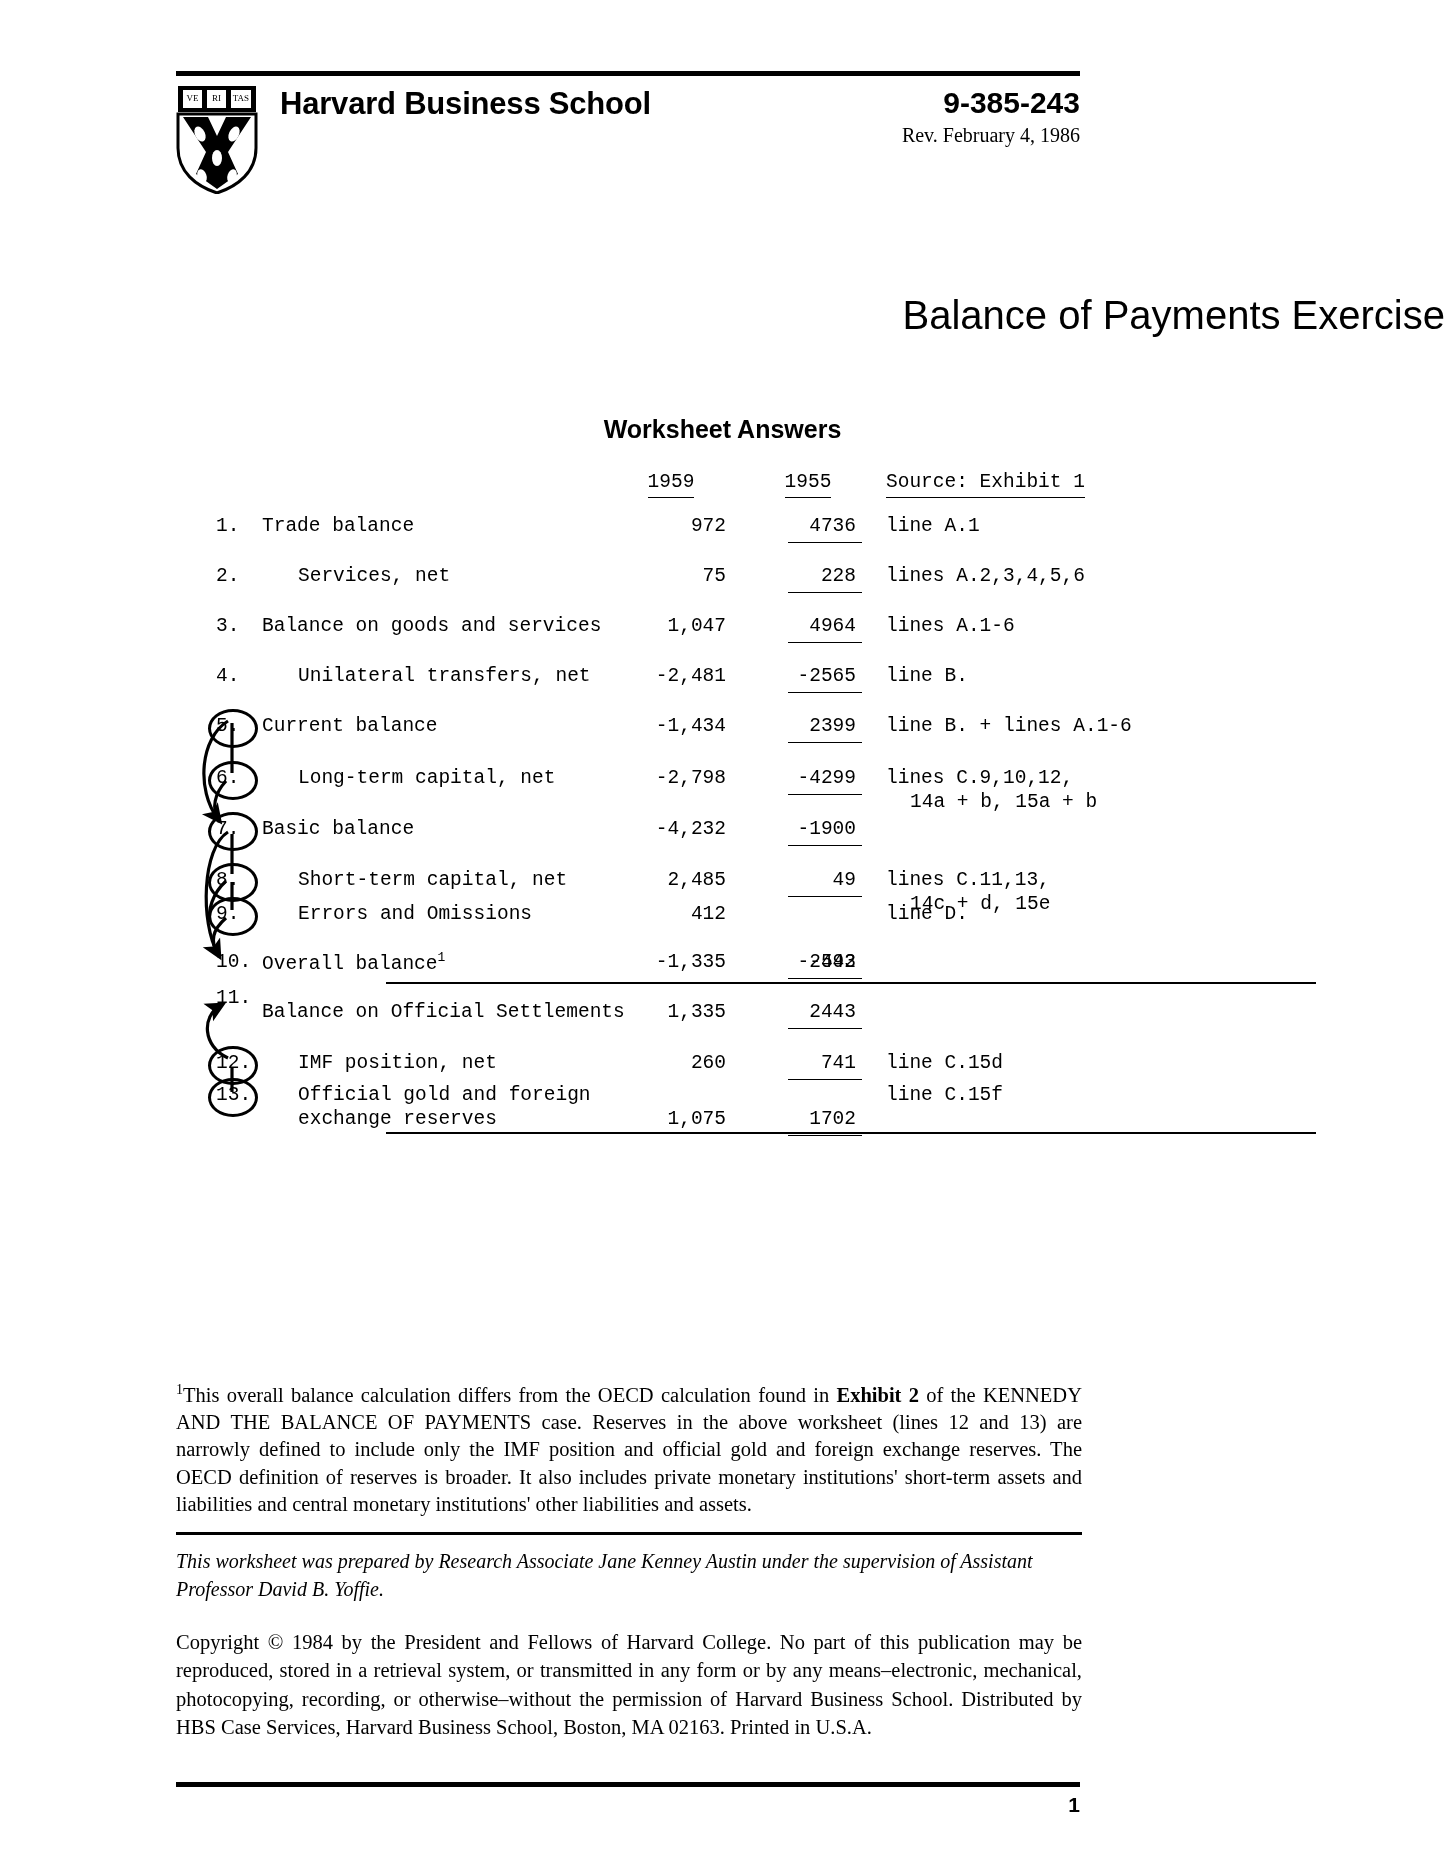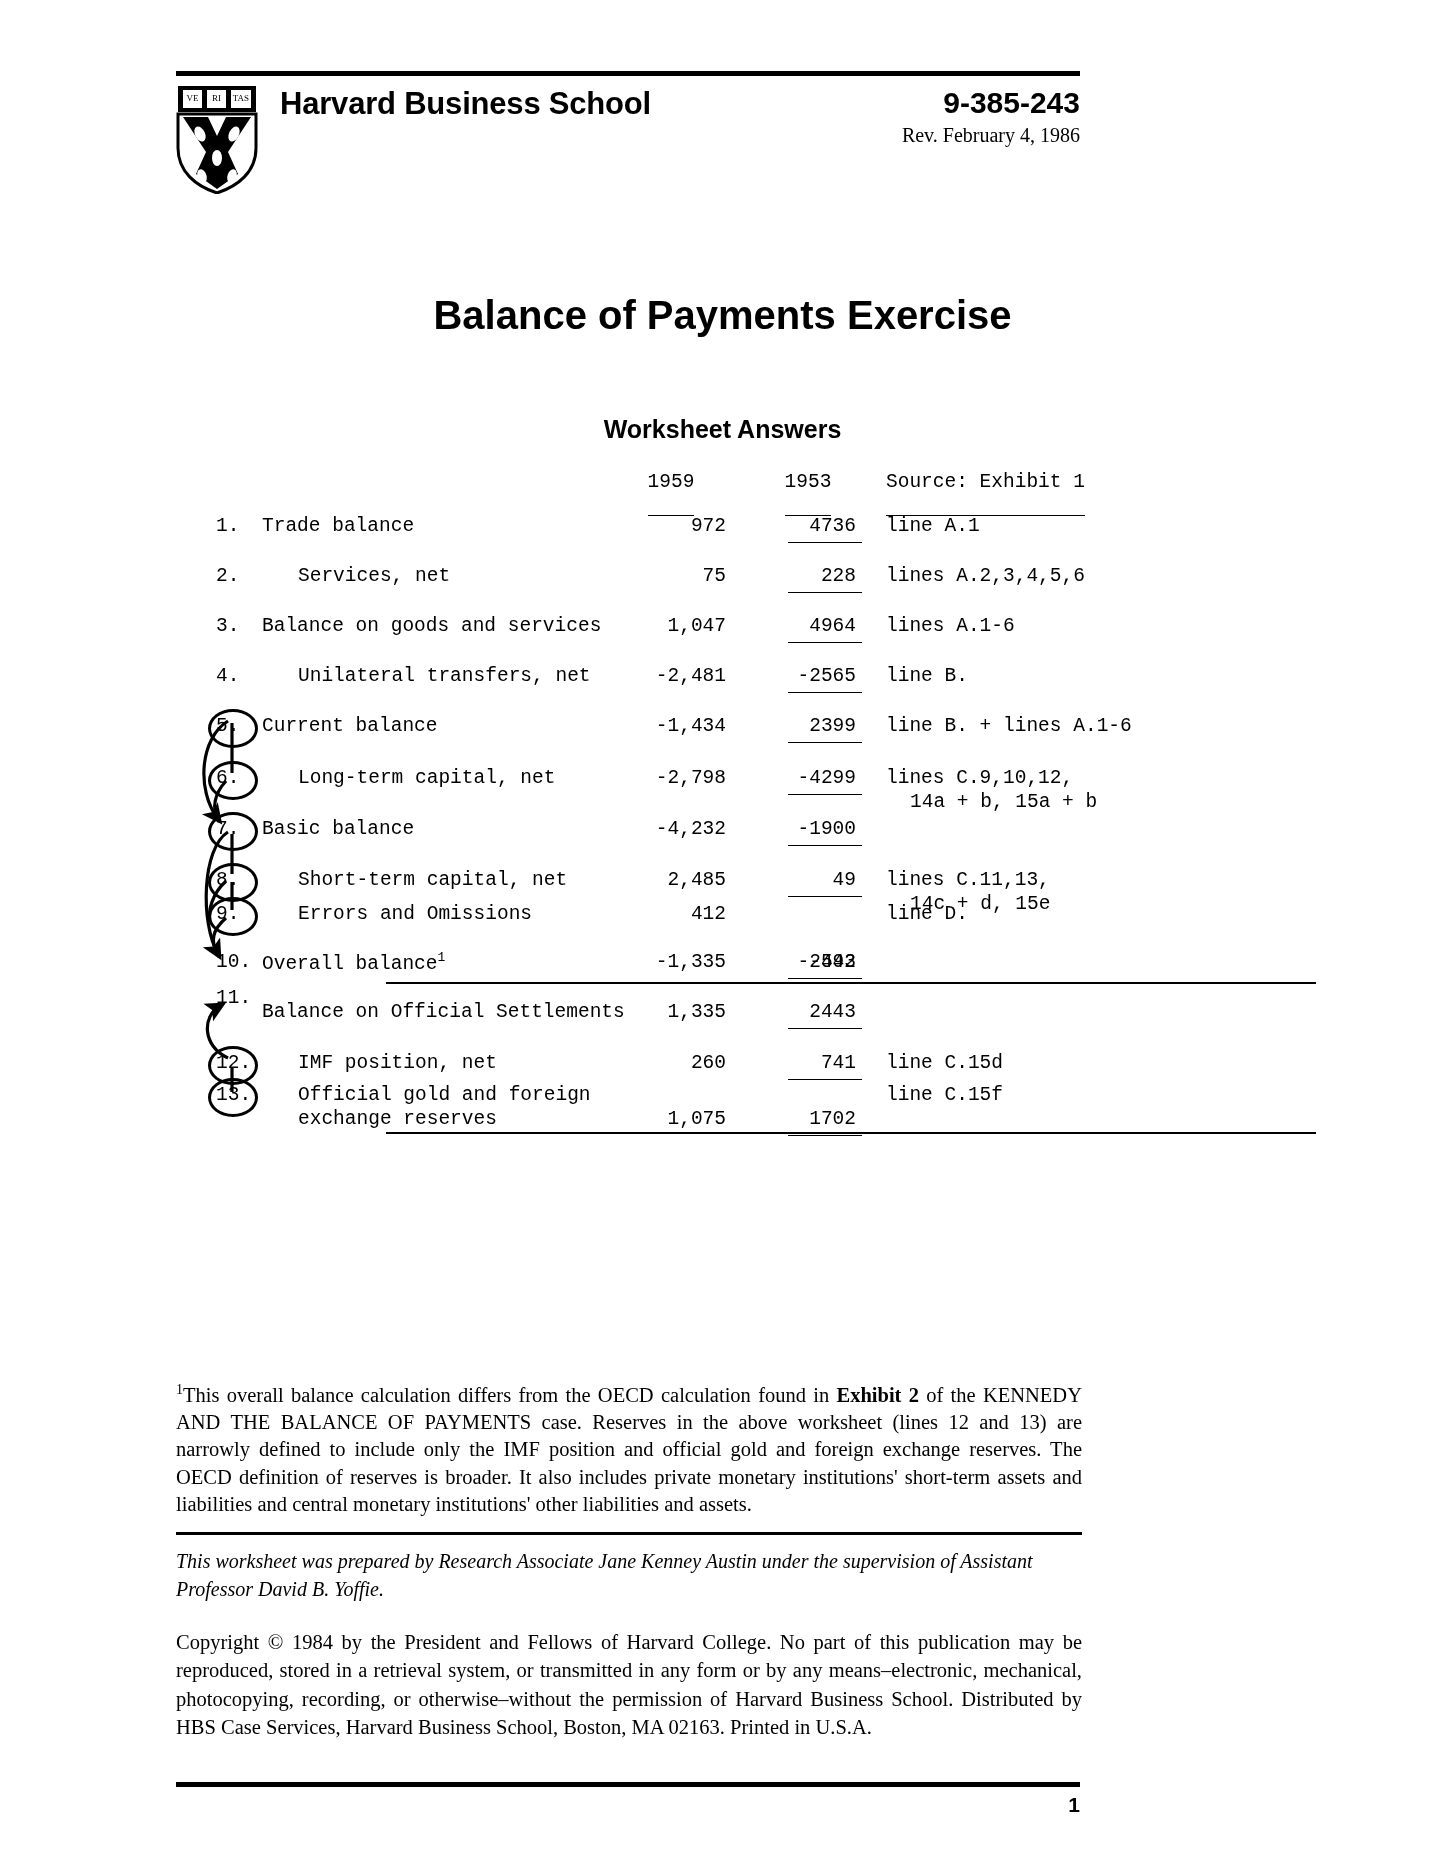--- a/index.html
+++ b/index.html
@@ -74,23 +74,23 @@
     text-align: right;
     white-space: nowrap;
   }
 
   
   #doc-title {
     position: absolute;
     left: 0;
     top: 293px;
     width: 1445px;
-    text-align: center;
+    text-align: right;
     font-family: "Liberation Sans", sans-serif;
-    font-weight: bold;
+    font-weight: normal;
     font-size: 40px;
   }
   #subtitle {
     position: absolute;
     left: 0;
     top: 415px;
     width: 1445px;
     text-align: center;
     font-family: "Liberation Sans", sans-serif;
     font-weight: bold;
@@ -123,21 +123,21 @@
   .c-1960    { left: 578px; width: 108px; text-align: right; }
   .c-source  { left: 710px; text-align: left; }
   .c-source2 { left: 734px; text-align: left; }
 
   .hdr-cell { text-align: center; }
   .hdr-1959 { left: 440px; width: 110px; }
   .hdr-1960 { left: 578px; width: 108px; }
   .hdr-src  { left: 710px; width: auto; text-align: left; }
   .uline {
     border-bottom: 1.6px solid #000;
-    padding-bottom: 20px;
+    padding-bottom: 2px;
     display: inline-block;
   }
   .val-ul {
     border-bottom: 1.6px solid #000;
     padding: 0 6px 3px 6px;
     display: inline-block;
     min-width: 62px;
     text-align: right;
     box-sizing: content-box;
   }
@@ -265,21 +265,21 @@
     <div id="doc-revision">Rev. February 4, 1986</div>
   </div>
 
   <div id="doc-title">Balance of Payments Exercise</div>
   <div id="subtitle">Worksheet Answers</div>
 
   <div id="worksheet">
 
     <div class="wrow">
       <span class="cell hdr-cell hdr-1959" style="top:0px;"><span class="uline">1959</span></span>
-      <span class="cell hdr-cell hdr-1960" style="top:0px;"><span class="uline">1953</span></span>
+      <span class="cell hdr-cell hdr-1960" style="top:0px;"><span class="uline">1955</span></span>
       <span class="cell hdr-src" style="top:0px;"><span class="uline">Source: Exhibit 1</span></span>
     </div>
     <div id="rows-container">
         <div class="wrow">
           <span class="cell c-num" style="top: 44px;">1.</span>
           <span class="cell c-label" style="top: 44px;">Trade balance</span>
           <span class="cell c-1959" style="top: 44px;">972</span>
           <span class="cell c-1960" style="top: 44px;"><span class="val-ul">4736</span></span>
           <span class="cell c-source" style="top: 44px;">line A.1</span>
         </div>

